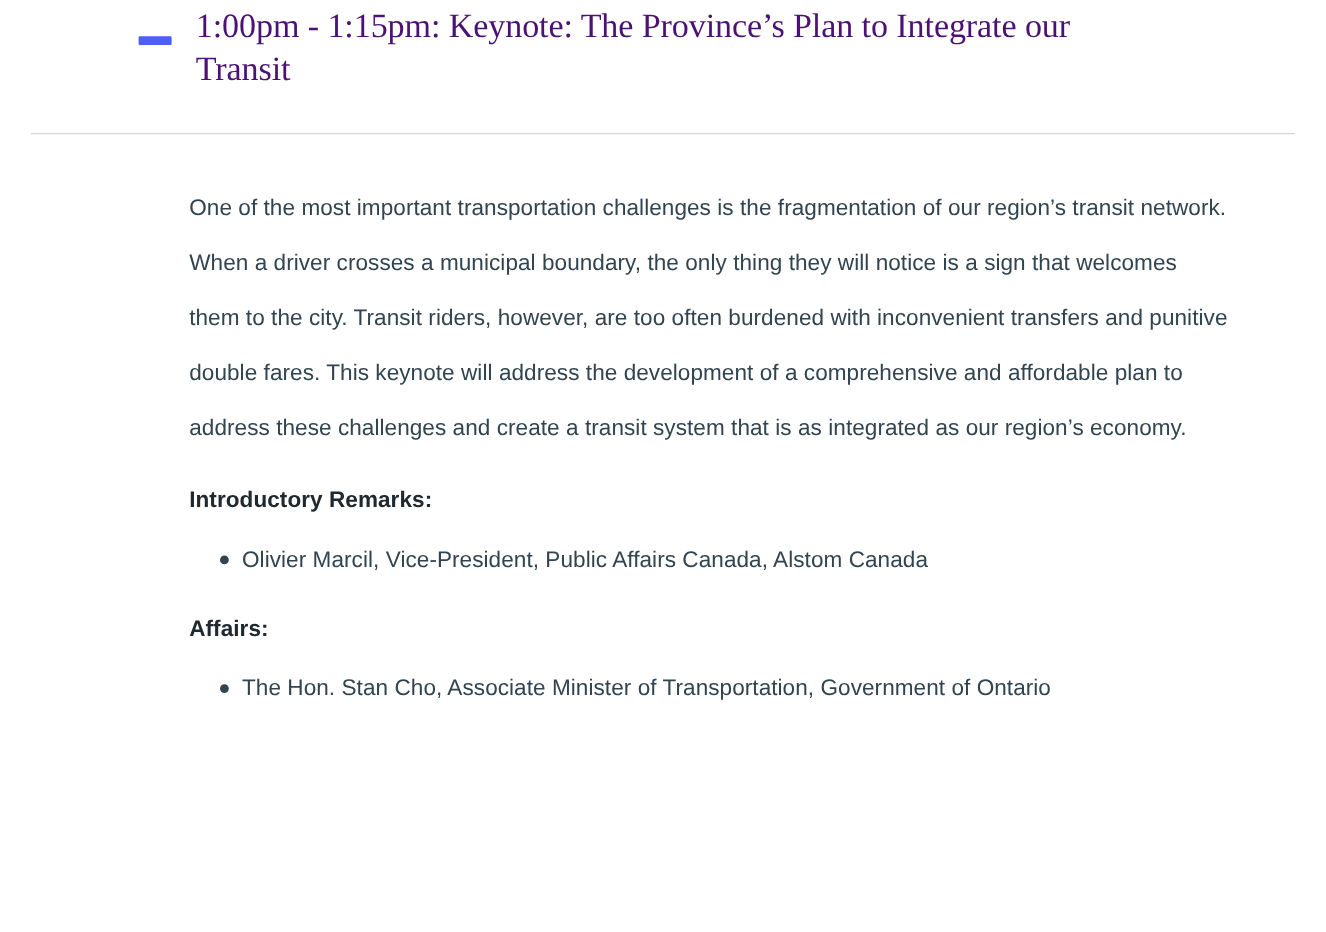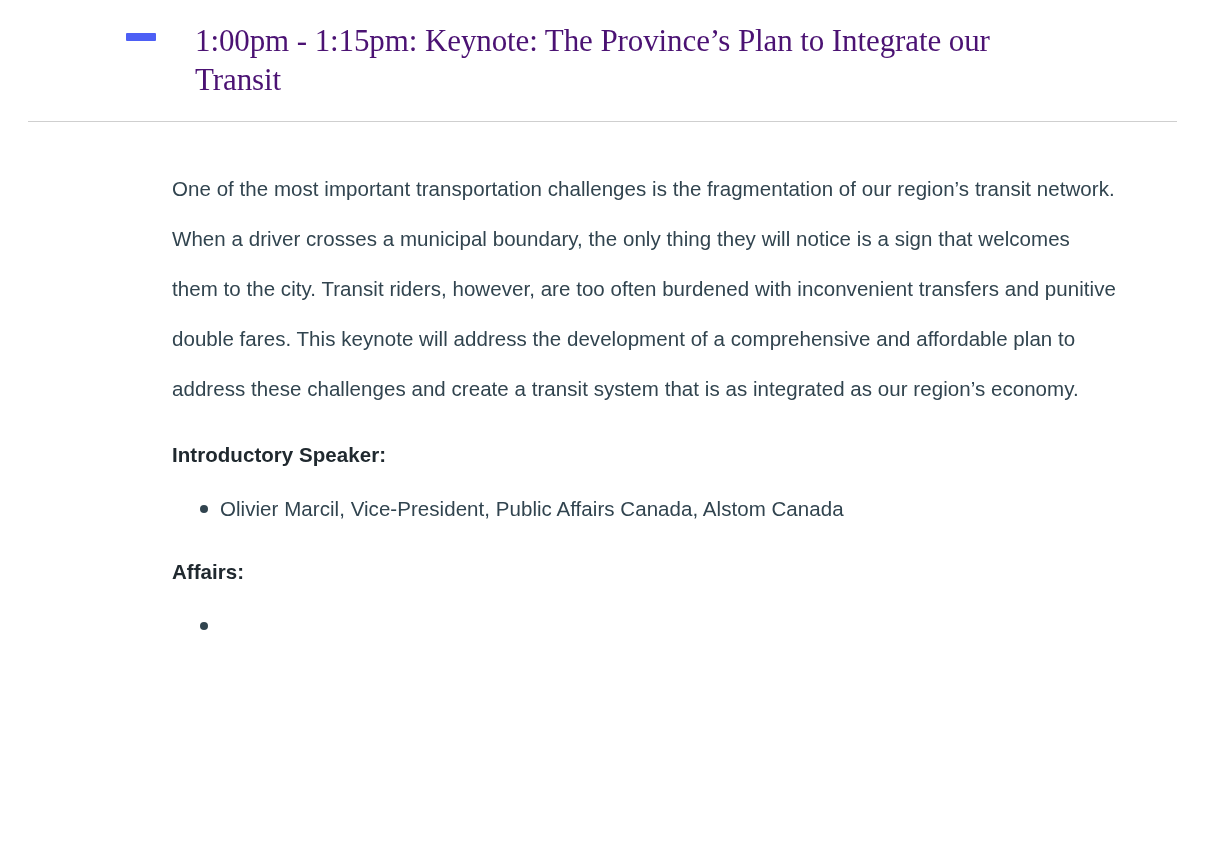--- a/index.html
+++ b/index.html
@@ -12,21 +12,21 @@
     width: 1205px;
     height: 847px;
     font-family: "Liberation Sans", sans-serif;
     overflow: hidden;
     position: relative;
   }
 
   
   .session-header {
     position: relative;
-    padding: 17px;
+    padding: 0;
     margin: 0;
   }
 
   .collapse-toggle {
     position: absolute;
     left: 126px;
     top: 33px;
     width: 30px;
     height: 8px;
     background: #4d5ff5;
@@ -115,30 +115,31 @@
 <div class="session-header">
   <span class="collapse-toggle"></span>
   <h2 class="session-title">1:00pm - 1:15pm: Keynote: The Province’s Plan to Integrate our Transit</h2>
   <div class="header-divider"></div>
 </div>
 
 <div class="session-body">
 
   <p class="session-paragraph">One of the most important transportation challenges is the fragmentation of our region’s transit network. When a driver crosses a municipal boundary, the only thing they will notice is a sign that welcomes them to the city. Transit riders, however, are too often burdened with inconvenient transfers and punitive double fares. This keynote will address the development of a comprehensive and affordable plan to address these challenges and create a transit system that is as integrated as our region’s economy.</p>
 
-  <h3 class="section-heading">Introductory Speaker:</h3>
+  <h3 class="section-heading">Introductory Remarks:</h3>
 
   <ul class="people-list">
     <li>
       <span class="bullet-dot"></span>
       <span>Olivier Marcil, Vice-President, Public Affairs Canada, Alstom Canada</span>
     </li>
   </ul>
 
   <h3 class="section-heading">Affairs:</h3>
 
   <ul class="people-list">
     <li>
       <span class="bullet-dot"></span>
+      <span>The Hon. Stan Cho, Associate Minister of Transportation, Government of Ontario</span>
     </li>
   </ul>
 
 </div>
 
 </body></html>

